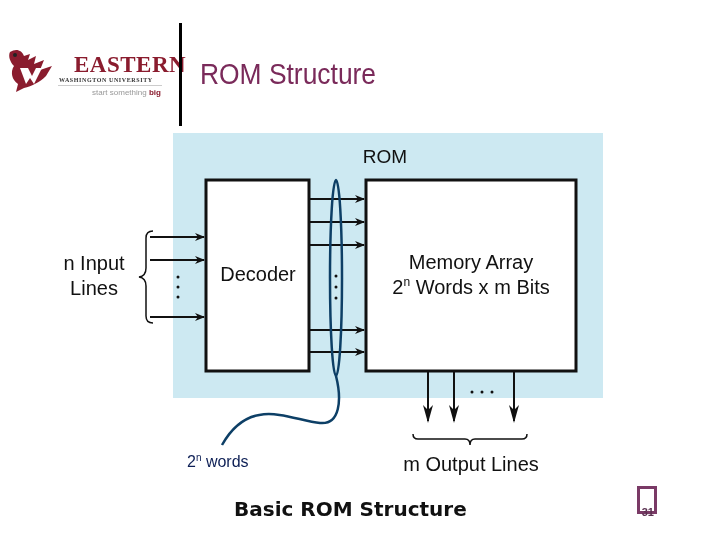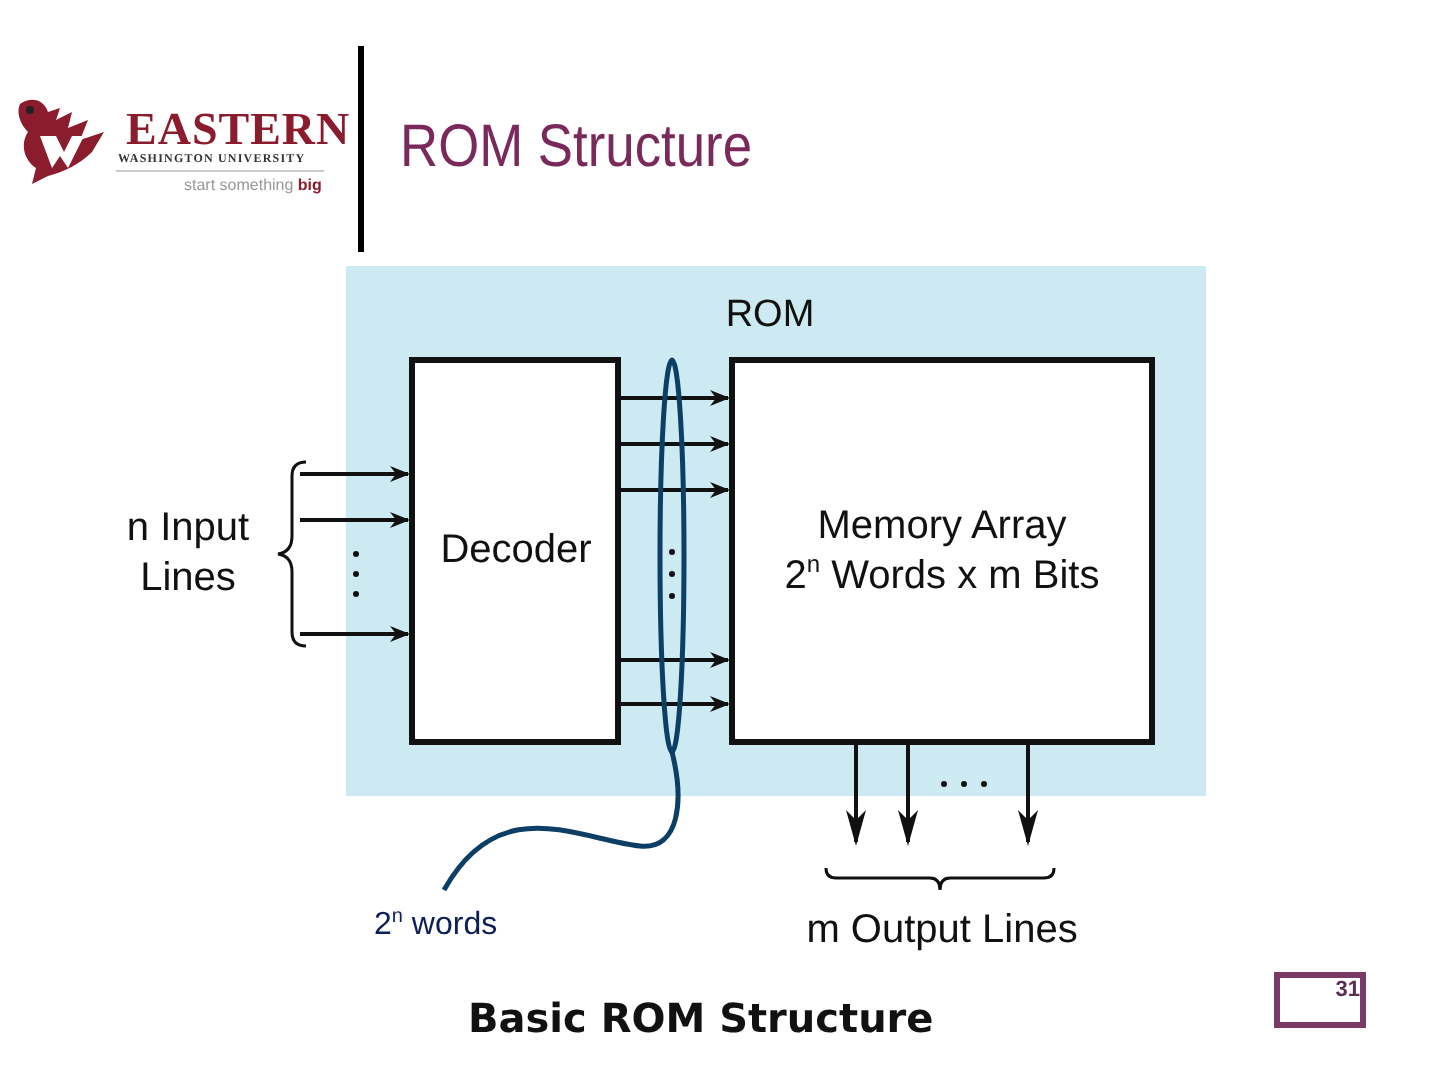--- a/index.html
+++ b/index.html
@@ -3,21 +3,21 @@
 <meta charset="utf-8">
 <style>
   html, body { margin: 0; padding: 0; }
   body {
     width: 720px; height: 540px; position: relative; overflow: hidden;
     background: #ffffff;
     font-family: "Liberation Sans", sans-serif;
   }
   .logo { position: absolute; left: 6px; top: 42px; width: 160px; height: 60px; }
   .logo-wordmark {
-    position: absolute; left: 57px; top: 10px;
+    position: absolute; left: 68px; top: 10px;
     font-family: "Liberation Serif", serif; font-weight: bold; font-size: 23px;
     color: #8a1c2e; letter-spacing: 0.5px;
   }
   .logo-sub {
     position: absolute; left: 53px; top: 35px;
     font-family: "Liberation Serif", serif; font-weight: bold; font-size: 6px;
     color: #333; letter-spacing: 0.6px; white-space: nowrap;
   }
   .logo-rule { position: absolute; left: 52px; top: 43px; width: 104px; height: 1px; background: #ccc; }
   .logo-tag {
@@ -33,23 +33,23 @@
   }
 
   .diagram { position: absolute; left: 0; top: 0; width: 720px; height: 540px; }
   .svg-text { font-family: "Liberation Sans", sans-serif; }
 
   .caption {
     position: absolute; left: 234px; top: 497px;
     font-family: "DejaVu Sans", sans-serif; font-weight: bold; font-size: 20px; color: #111;
   }
   .page-num {
-    position: absolute; left: 637px; top: 486px; width: 46px; height: 28px;
+    position: absolute; left: 637px; top: 486px; width: 20px; height: 28px;
     border: 3px solid #7a3a66; box-sizing: border-box;
-    text-align: right; font-size: 11px; font-weight: bold; color: #5a3050; padding-top: 0;
+    text-align: right; font-size: 11px; font-weight: bold; color: #5a3050; padding-top: 17px;
   }
 </style>
 </head>
 <body>
 
 <div class="logo">
   <svg class="logo-bird" viewBox="0 0 50 48">
     <path d="M4 6 C10 2 16 4 18 10 L24 8 L22 14 L30 10 L28 18 L38 14 L34 24 L46 20 L40 30 C34 36 26 40 18 42 L10 46 L12 38 C6 34 4 26 8 20 C4 16 2 10 4 6 Z" fill="#8a1c2e"></path>
     <path d="M14 22 L22 22 L26 30 L30 22 L36 22 L28 38 L24 32 L20 38 Z" fill="#fff"></path>
     <circle cx="9" cy="9" r="2" fill="#222"></circle>

